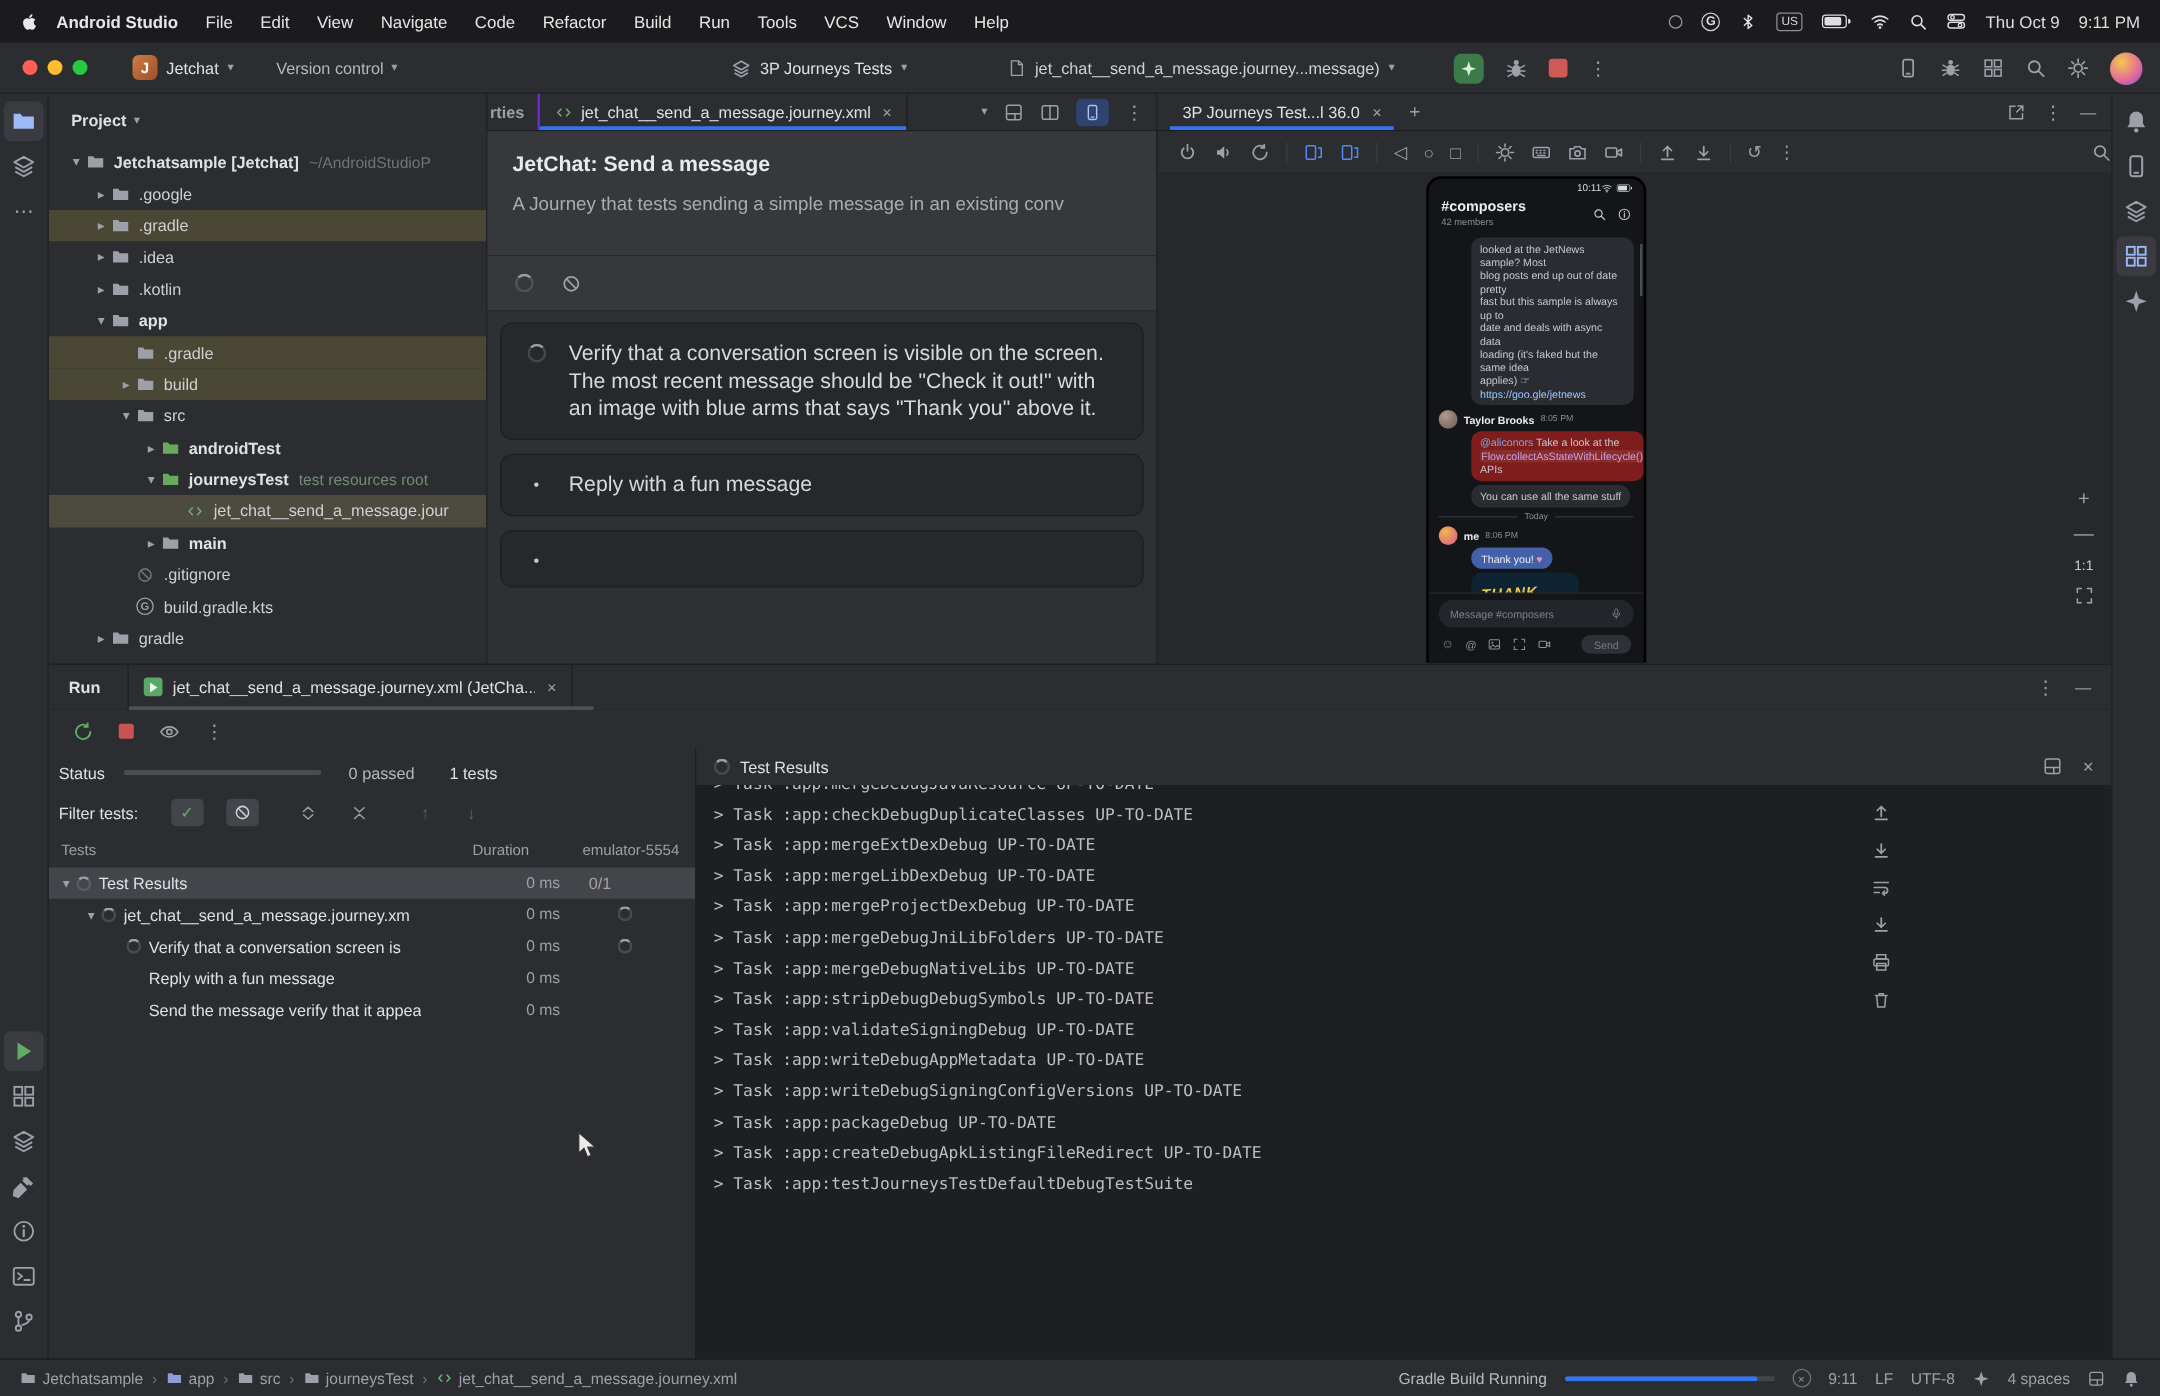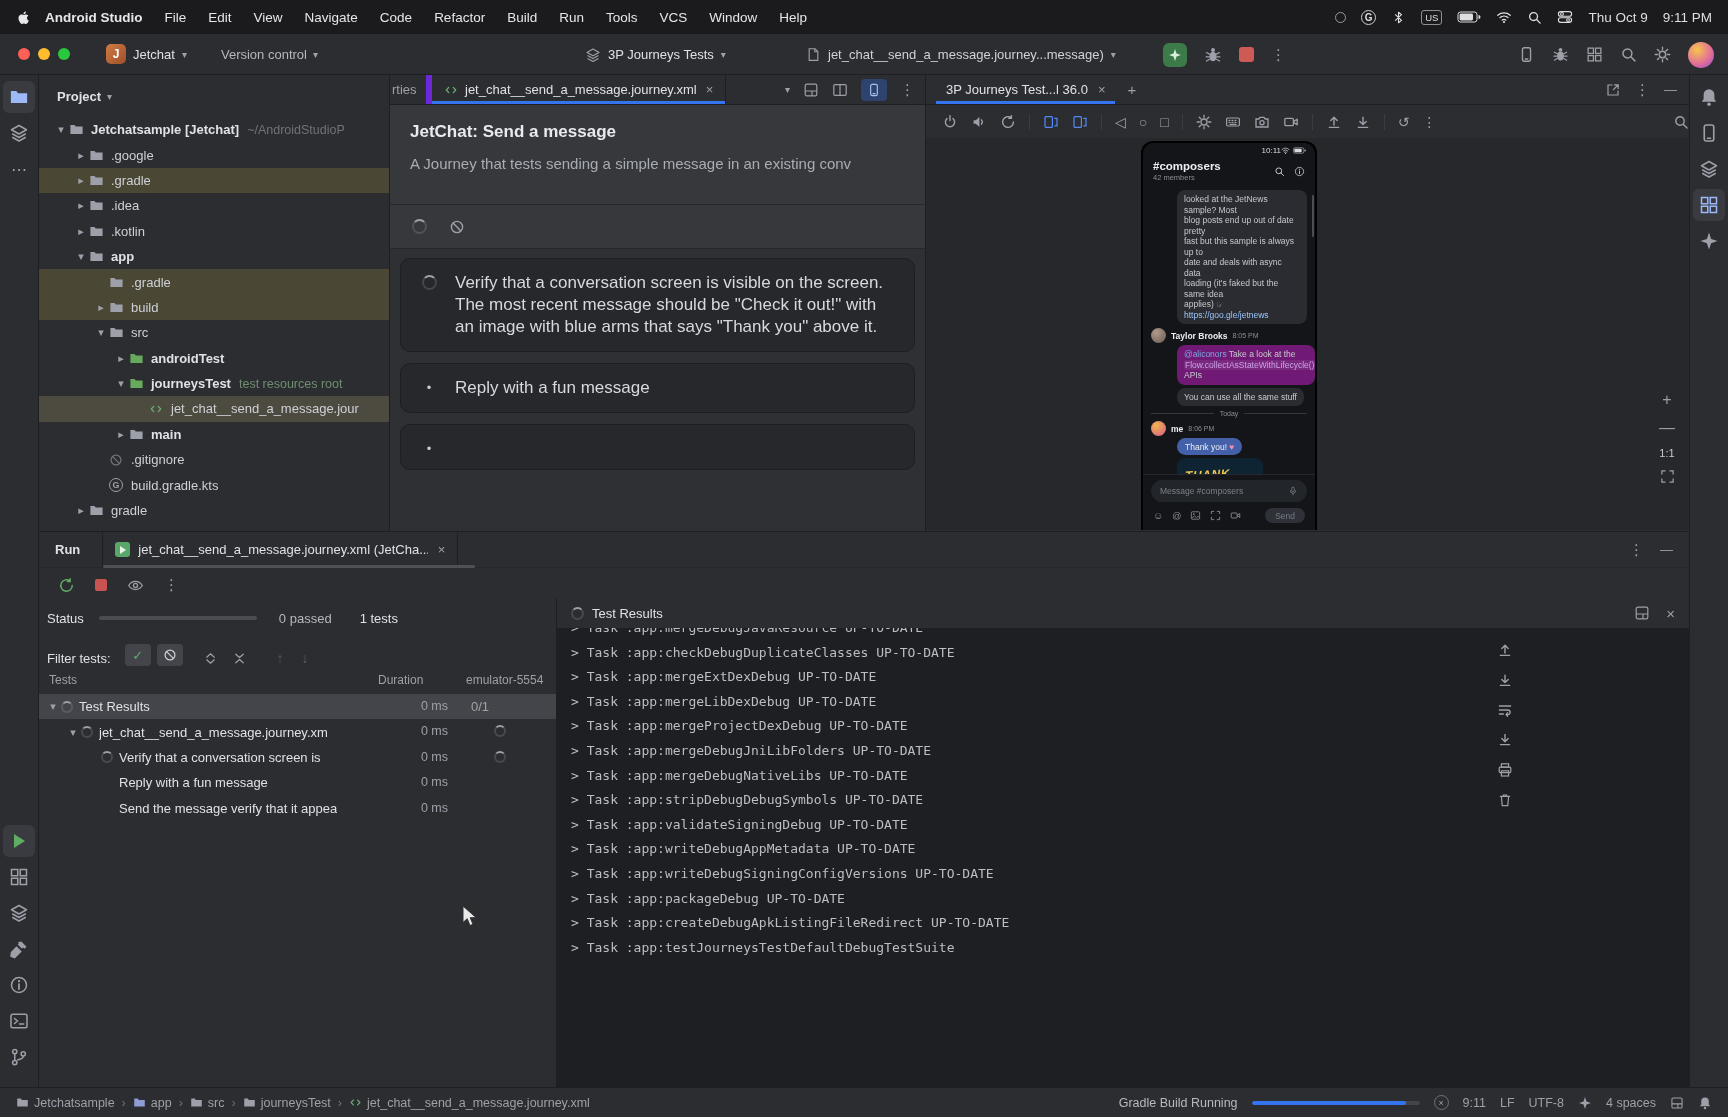--- a/index.html
+++ b/index.html
@@ -62,22 +62,22 @@
   .tree-row .ticon{width:22px;flex:none;display:flex;align-items:center;}
   .tree-row .tlabel.bold{font-weight:600;color:#DFE1E5;}
   .tree-row .tsuffix{color:#6F737A;margin-left:8px;font-size:12.5px;}
   .tree-row .tsuffix.green{color:#6F8E71;}
   .gicon{width:14px;height:14px;border:1.2px solid #9DA0A8;border-radius:50%;font-size:9px;font-weight:bold;
          color:#9DA0A8;display:inline-flex;align-items:center;justify-content:center;}
 
   
   .editor{position:absolute;left:390px;top:75px;width:535px;height:456px;background:#2B2D30;}
   .ed-tabs{height:30px;border-bottom:1px solid #1E1F22;display:flex;align-items:stretch;}
-  .ed-tab-partial{width:42px;color:#9DA0A8;display:flex;align-items:center;border-right:6px solid #6d28d9;
-                  overflow:hidden;padding-left:2px;}
+  .ed-tab-partial{width:42px;color:#9DA0A8;display:flex;align-items:center;border-right:2px solid #6d28d9;
+                  overflow:hidden;padding-left:2px;font-weight:bold;}
   .ed-tab{display:flex;align-items:center;gap:7px;padding:0 12px;border-right:1px solid #1E1F22;position:relative;}
   .ed-tab:after{content:"";position:absolute;left:0;right:0;bottom:0;height:3px;background:#3574F0;}
   .tab-x{color:#9DA0A8;font-size:13px;margin-left:2px;}
   .ed-tab-right{margin-left:auto;display:flex;align-items:center;gap:13px;padding-right:10px;color:#9DA0A8;}
   .ed-viewtoggle{width:26px;height:22px;border-radius:4px;background:#2E436E;display:flex;align-items:center;justify-content:center;}
   .jy-head{height:100px;background:#36383C;padding:17px 20px;border-bottom:1px solid #26282A;}
   .jy-title{font-size:17px;font-weight:600;color:#E8EAED;}
   .jy-sub{font-size:15px;color:#A8ACB3;margin-top:13px;white-space:nowrap;overflow:hidden;}
   .jy-icons{height:44px;background:#36383C;border-bottom:1px solid #26282A;display:flex;align-items:center;
             gap:22px;padding-left:22px;}
@@ -112,21 +112,21 @@
   .screen{width:172px;height:387px;background:#131518;border-radius:10px 10px 0 0;overflow:hidden;position:relative;
           display:flex;flex-direction:column;font-size:8.5px;color:#C6C9CE;}
   .p-status{display:flex;align-items:center;justify-content:flex-end;padding:3px 9px 1px;font-size:8px;color:#D8DBDF;}
   .p-status .r{display:flex;gap:3px;align-items:center;}
   .p-appbar{display:flex;align-items:center;padding:4px 10px 5px;}
   .p-channel{font-size:11.5px;font-weight:bold;color:#ECEDEF;}
   .p-members{font-size:7.5px;color:#8A8F96;margin-top:1px;}
   .p-appbar .ics{margin-left:auto;display:flex;gap:9px;color:#C6C9CE;}
   .p-msgs{flex:1;padding:1px 8px 0;overflow:hidden;}
   .p-bubble{background:#2A2C31;border-radius:8px;padding:4px 7px;margin:2px 0 3px 26px;width:fit-content;max-width:138px;line-height:10.5px;}
-  .p-bubble.blue{background:#701a75;}
+  .p-bubble.blue{background:#7f1d1d;}
   .p-link{color:#9CC7FF;}
   .mention{color:#7EA6E0;}
   .codeish{color:#CBA0E8;background:rgba(255,255,255,.07);border-radius:2px;padding:0 1px;}
   .p-author{display:flex;align-items:center;gap:5px;margin:4px 0 1px;}
   .p-ava{width:15px;height:15px;border-radius:50%;flex:none;}
   .p-ava.t{background:radial-gradient(circle at 35% 30%,#B09A8A,#6A5B52);}
   .p-ava.me{background:radial-gradient(circle at 35% 30%,#F2B54E,#D3588C);}
   .p-author b{font-size:8.5px;color:#ECEDEF;}
   .p-time{font-size:7px;color:#8A8F96;}
   .p-today{display:flex;align-items:center;gap:6px;color:#8A8F96;font-size:7px;margin:4px 0;}
@@ -150,21 +150,21 @@
   .rp-tab span.lbl{white-space:nowrap;overflow:hidden;}
   .rp-tabscroll{position:absolute;left:64px;top:33px;width:372px;height:3px;background:#4E5055;border-radius:2px;}
   .rp-head-right{margin-left:auto;display:flex;align-items:center;gap:16px;padding-right:16px;color:#9DA0A8;}
   .runfileicon{width:15px;height:15px;border-radius:3px;background:#59A869;display:inline-flex;align-items:center;justify-content:center;flex:none;}
   .runfileicon i{width:0;height:0;border-left:6px solid #E9F3EA;border-top:4px solid transparent;border-bottom:4px solid transparent;margin-left:1px;}
   .rp-toolbar{height:34px;display:flex;align-items:center;gap:20px;padding-left:19px;}
   .stop-sq{width:12px;height:12px;border-radius:2px;background:#C75450;}
   .rp-left{position:absolute;left:0;top:70px;width:517px;bottom:0;overflow:hidden;}
   .rp-statusrow{display:flex;align-items:center;height:32px;padding-left:8px;gap:0;}
   .rp-bar{width:158px;height:4px;border-radius:2px;background:#4A4C50;margin-left:15px;}
-  .rp-filterrow{display:flex;align-items:flex-end;height:32px;padding-left:8px;gap:6px;}
+  .rp-filterrow{display:flex;align-items:center;height:32px;padding-left:8px;gap:18px;}
   .toggle{width:26px;height:22px;border-radius:4px;background:#43454A;display:flex;align-items:center;justify-content:center;}
   .tgl-check{color:#5FAD65;font-size:13px;font-weight:bold;}
   .arrowbtn{color:#5A5D63;font-size:14px;padding:0 6px;}
   .chevbtn{color:#9DA0A8;padding:0 4px;}
   .rp-tablehead{position:relative;height:28px;color:#9DA0A8;font-size:12px;}
   .rp-tablehead span{position:absolute;top:7px;}
   .rp-rows{position:relative;}
   .t-row{height:25.4px;position:relative;display:flex;align-items:center;white-space:nowrap;overflow:hidden;}
   .t-row.selected{background:#43454A;}
   .t-row .chevslot{width:16px;flex:none;text-align:center;color:#9DA0A8;font-size:11px;}

